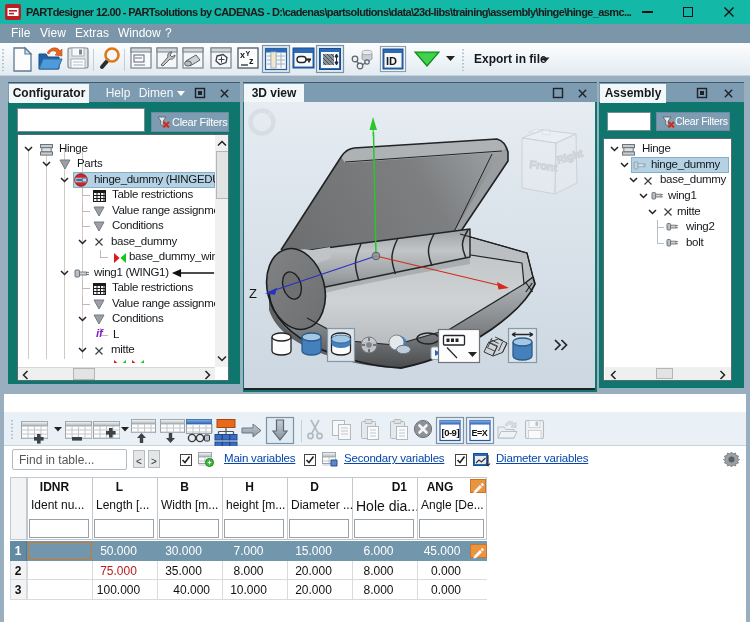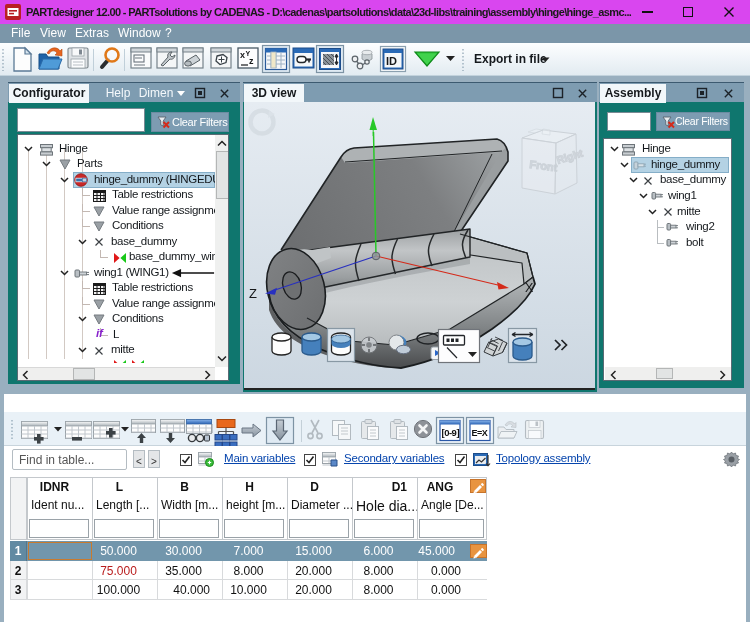--- a/index.html
+++ b/index.html
@@ -1,18 +1,18 @@
 <!DOCTYPE html>
 <html><head>
 <meta charset="utf-8">
 <style>
 *{margin:0;padding:0;box-sizing:border-box;}
 html,body{width:750px;height:622px;overflow:hidden;background:#99afbf;font-family:"Liberation Sans",sans-serif;}
 .abs{position:absolute;}
-#titlebar{position:absolute;left:0;top:0;width:750px;height:24px;background:#d946ef;}
+#titlebar{position:absolute;left:0;top:0;width:750px;height:24px;background:#14b8a6;}
 #title-text{position:absolute;left:26px;top:0;line-height:24px;font-size:11px;font-weight:bold;color:#1a1a1a;letter-spacing:-0.62px;white-space:nowrap;}
 #menubar{position:absolute;left:0;top:24px;width:750px;height:19px;background:#7b96a9;}
 #menubar span{position:absolute;top:0;line-height:19px;font-size:12px;color:#fff;}
 #toolbar{position:absolute;left:0;top:43px;width:750px;height:33px;background:linear-gradient(#fdfeff,#e2ebf1);border-bottom:1px solid #c2d2dc;}
 .panel{position:absolute;background:#0f766e;}
 .phead{position:absolute;left:0;top:0;right:0;height:20px;background:#7e9cb1;border-top:1px solid #3c5a70;}
 .ptab{position:absolute;top:1px;height:19px;background:#f2f7fa;color:#15191c;font-size:12px;font-weight:bold;text-align:center;}
 .ptab span{line-height:19px;}
 .treebox{position:absolute;background:#fff;border:1px solid #5a6a74;overflow:hidden;}
 input{font-family:"Liberation Sans",sans-serif;}
@@ -820,21 +820,21 @@
         <svg width="10" height="10" viewBox="0 0 10 10" style="position:absolute;left:0;top:0">
           <path d="M1.5 5 L4 7.5 L8.5 1.5" fill="none" stroke="#222" stroke-width="1.6"></path>
         </svg>
       </div>
       <svg class="abs" style="left:469px;top:5px" width="18" height="17" viewBox="0 0 18 17">
         <rect x="0.5" y="2.5" width="14" height="12" fill="#2a6ab6" stroke="#1c4c8a"></rect>
         <rect x="2" y="5" width="11" height="8" fill="#e8ecf0"></rect>
         <path d="M3 12 l3 -3 l2.5 2 l4 -4" stroke="#333" stroke-width="1.2" fill="none"></path>
         <path d="M15 4 l0 11 M15 15 l-2 -2.5 M15 15 l2 -2.5" stroke="#333" stroke-width="1.2" fill="none"></path>
       </svg>
-      <span class="abs" style="left:492px;top:6px;font-size:11.5px;letter-spacing:-0.2px;color:#0645ad;text-decoration:underline;white-space:nowrap">Topology assembly</span>
+      <span class="abs" style="left:492px;top:6px;font-size:11.5px;letter-spacing:-0.2px;color:#0645ad;text-decoration:underline;white-space:nowrap">Diameter variables</span>
       <svg class="abs" style="left:719px;top:5px" width="17" height="17" viewBox="0 0 17 17">
         <path d="M8.5 1 L10 3 L12.5 2 L13 4.5 L15.5 5 L14.5 7.5 L16.5 8.5 L14.5 10 L15.5 12 L13 12.5 L12.5 15 L10 14 L8.5 16 L7 14 L4.5 15 L4 12.5 L1.5 12 L2.5 10 L0.5 8.5 L2.5 7.5 L1.5 5 L4 4.5 L4.5 2 L7 3 Z" fill="#9aa0a6" stroke="#70767c" stroke-width="0.8"></path>
         <circle cx="8.5" cy="8.5" r="3" fill="#5a6066"></circle>
       </svg>
     </div>
   <div class="abs" id="tgrid" style="left:0;top:82px;width:742px;height:146px;background:#fff">
       <div class="abs" style="left:6px;top:1px;width:477px;height:63px;background:#fff;border:1px solid #c4c8cc"></div>
       <span class="abs" style="left:23px;top:4px;width:55px;text-align:center;font-size:12px;font-weight:bold;color:#111">IDNR</span>
       <span class="abs" style="left:27px;top:22px;font-size:12px;color:#111;white-space:nowrap">Ident nu...</span>
       <span class="abs" style="left:88px;top:4px;width:55px;text-align:center;font-size:12px;font-weight:bold;color:#111">L</span>
@@ -870,21 +870,21 @@
       <div class="abs" style="left:6px;top:1px;width:17px;height:63px;background:#f2f3f4;border:1px solid #c4c8cc"></div>
       <div class="abs" style="left:6px;top:65px;width:477px;height:19.5px;background:#7296ac"></div>
       <div class="abs" style="left:6px;top:65px;width:17px;height:19.5px;background:#628aa2;border-right:1px solid #54768a"></div>
       <span class="abs" style="left:6px;top:68px;width:16px;text-align:center;font-size:12px;font-weight:bold;color:#fff">1</span>
       <div class="abs" style="left:23.5px;top:65.5px;width:64px;height:18.5px;border:1.4px solid #c87a2e"></div>
       <span class="abs" style="left:88px;top:68px;width:53px;text-align:center;font-size:12px;color:#fff">50.000</span>
       <span class="abs" style="left:153px;top:68px;width:53px;text-align:center;font-size:12px;color:#fff">30.000</span>
       <span class="abs" style="left:218px;top:68px;width:53px;text-align:center;font-size:12px;color:#fff">7.000</span>
       <span class="abs" style="left:283px;top:68px;width:53px;text-align:center;font-size:12px;color:#fff">15.000</span>
       <span class="abs" style="left:348px;top:68px;width:53px;text-align:center;font-size:12px;color:#fff">6.000</span>
-      <span class="abs" style="left:401px;top:68px;width:50px;text-align:right;font-size:12px;color:#fff">45.000</span>
+      <span class="abs" style="left:413px;top:68px;width:50px;text-align:center;font-size:12px;color:#fff">45.000</span>
       <div class="abs" style="left:466px;top:67.5px;width:17px;height:14px;background:#e89440;border:1px solid #c8742a"><svg width="14" height="12" viewBox="0 0 14 12">
           <path d="M3 9 L9 3 L11 5 L5 11 Z M9.7 2.3 L11.7 4.3 L12.6 3.4 C13 3 13 2.6 12.6 2.2 L11.8 1.4 C11.4 1 11 1 10.6 1.4 Z" fill="#fff"></path>
           <path d="M3 9 L2.4 11.6 L5 11 Z" fill="#fff"></path>
         </svg></div>
       <div class="abs" style="left:6px;top:84.5px;width:477px;height:19.5px;border-bottom:1px solid #d8dadc;pointer-events:none"></div>
       <div class="abs" style="left:22.5px;top:84.5px;width:1px;height:19.5px;background:#d8dadc"></div>
       <div class="abs" style="left:87.5px;top:84.5px;width:1px;height:19.5px;background:#d8dadc"></div>
       <div class="abs" style="left:152.5px;top:84.5px;width:1px;height:19.5px;background:#d8dadc"></div>
       <div class="abs" style="left:217.5px;top:84.5px;width:1px;height:19.5px;background:#d8dadc"></div>
       <div class="abs" style="left:282.5px;top:84.5px;width:1px;height:19.5px;background:#d8dadc"></div>

